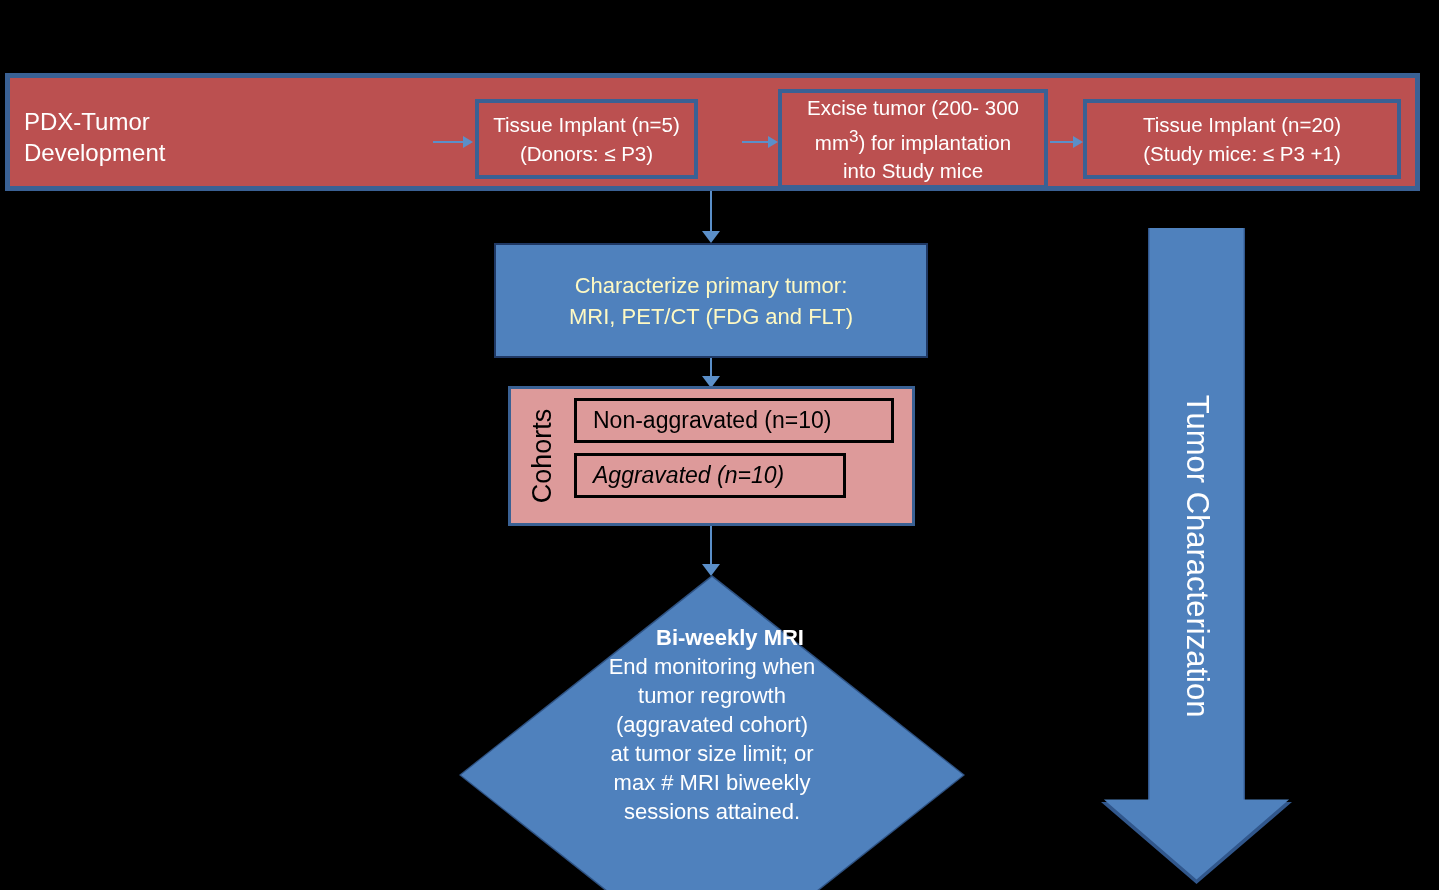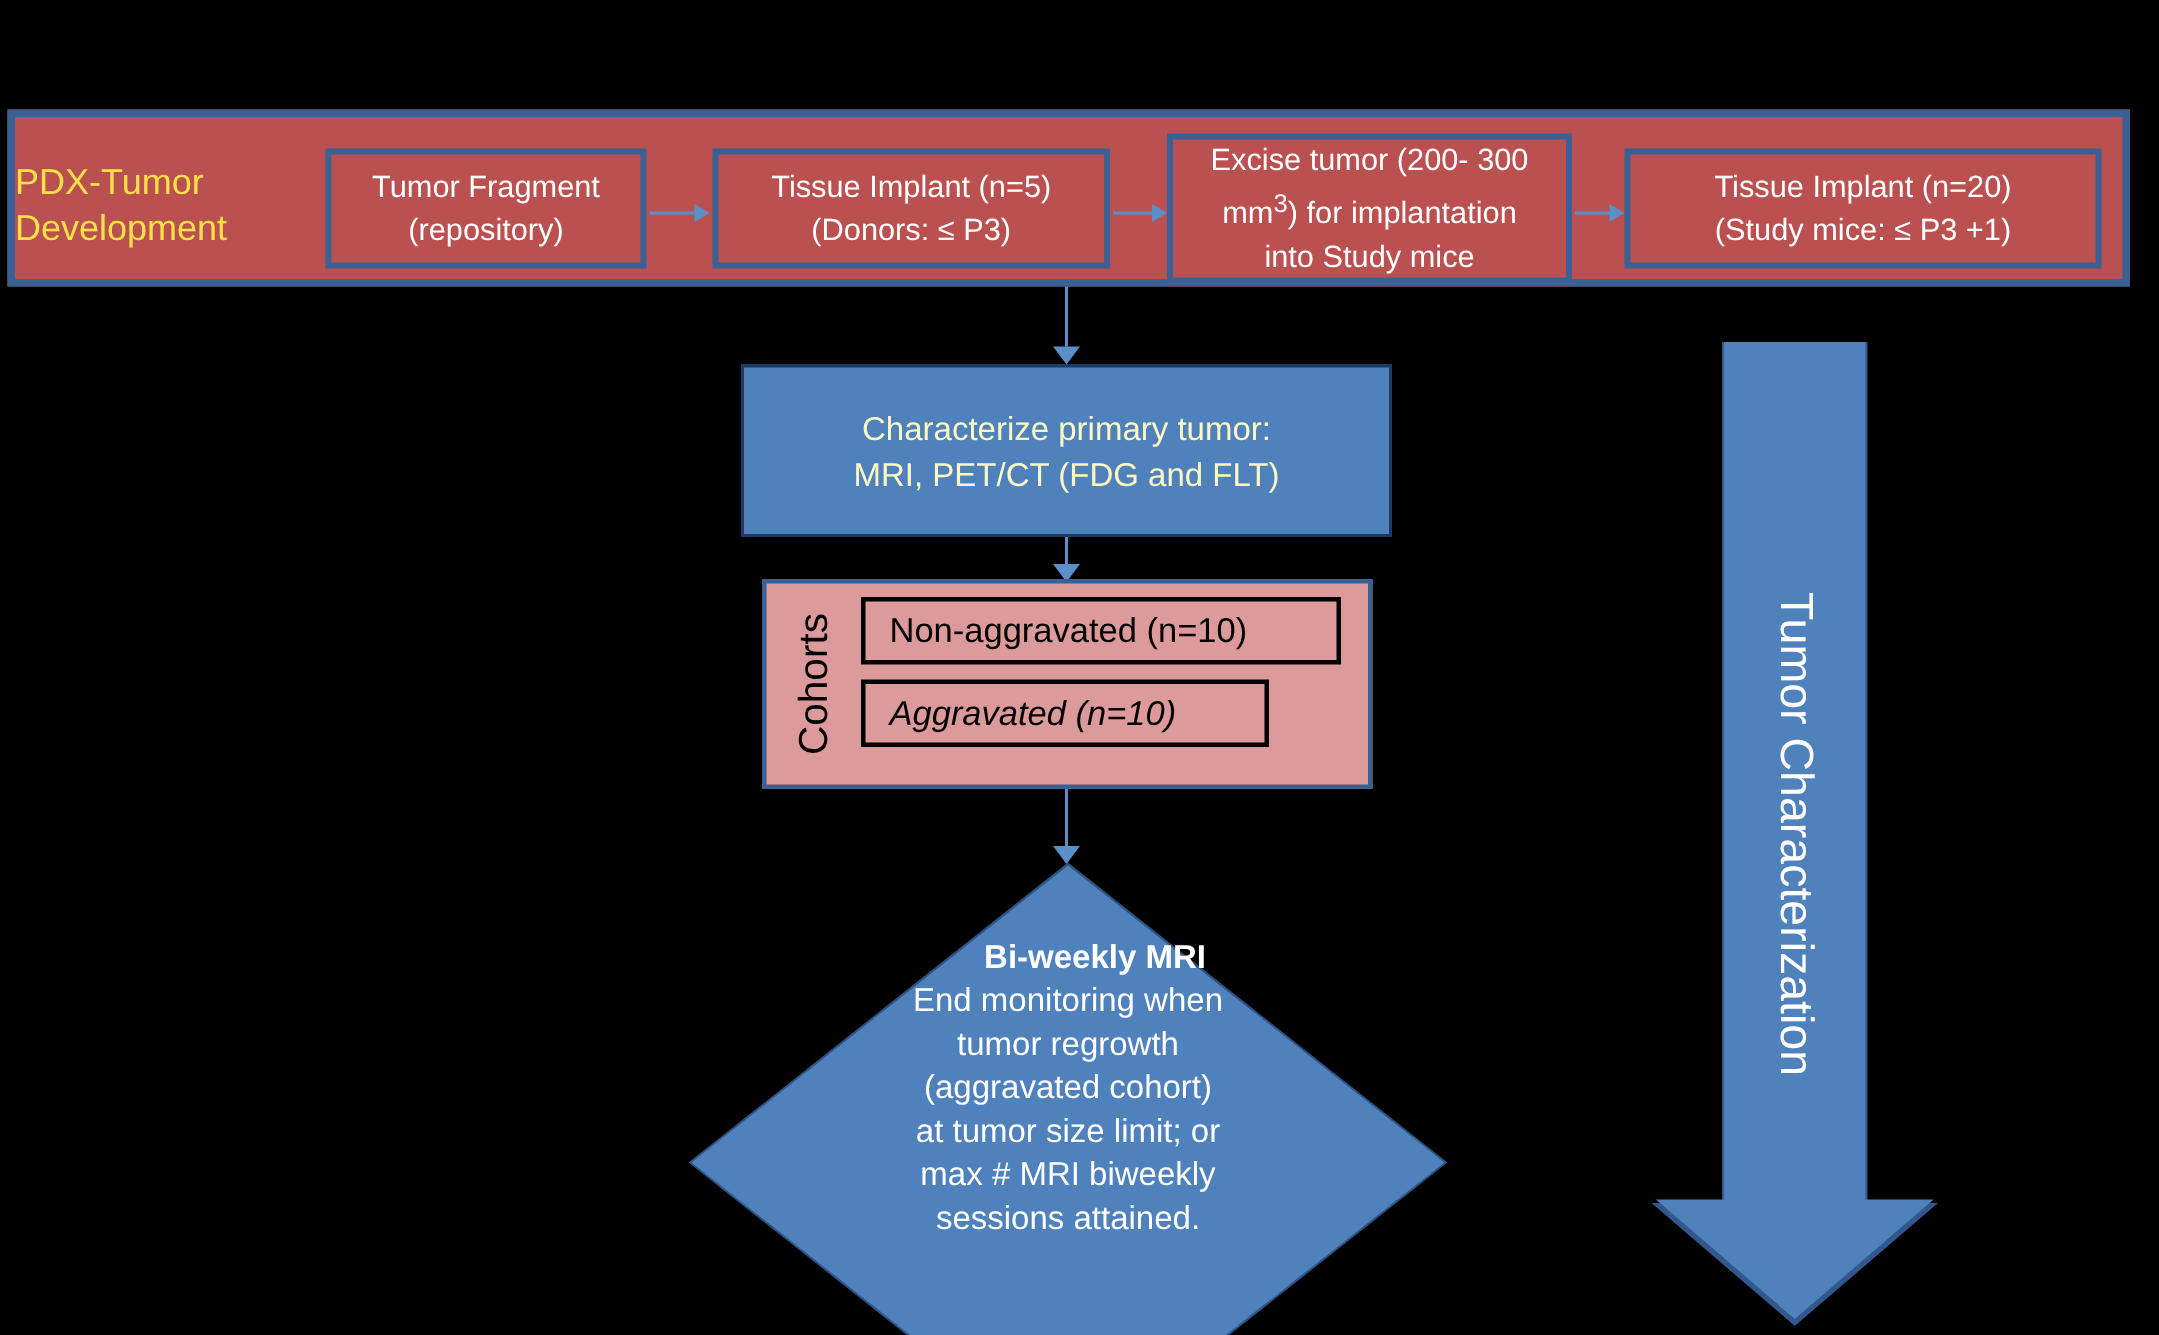--- a/index.html
+++ b/index.html
@@ -25,44 +25,44 @@
     left: 5px;
     top: 73px;
     width: 1415px;
     height: 118px;
     background: #BB5050;
     border: 5px solid #3A6194;
     box-sizing: border-box;
   }
   .banner-title {
     position: absolute;
-    left: 0;
+    left: 14px;
     top: 28px;
     width: 190px;
-    color: #fde047;
+    color: #ffffff;
     font-size: 24px;
     line-height: 31px;
     text-align: left;
   }
   .stage-box {
     position: absolute;
     background: #BB5050;
     border: 4px solid #3A6194;
     box-sizing: border-box;
     color: #FFFFFF;
     font-size: 20.5px;
     line-height: 29px;
     text-align: center;
     display: flex;
     align-items: center;
     justify-content: center;
     padding: 2px 6px;
   }
   .stage-1 { left: 207px; top: 21px; width: 214px; height: 80px; }
-  .stage-2 { left: 465px; top: 21px; width: 265px; height: 80px; }
+  .stage-2 { left: 465px; top: 21px; width: 223px; height: 80px; }
   .stage-3 { left: 768px; top: 11px; width: 270px; height: 100px; }
   .stage-4 { left: 1073px; top: 21px; width: 318px; height: 80px; }
 
   .h-arrow {
     position: absolute;
     height: 12px;
     top: 58px;
   }
   .h-arrow .shaft {
     position: absolute;
@@ -248,26 +248,20 @@
 </style>
 </head>
 <body>
 
 <div id="canvas">
 
   <div class="banner">
 
     <div class="banner-title">PDX-Tumor Development</div>
 
-    <div class="stage-box stage-1">
-      <div>
-        <span>Tumor Fragment</span><br>
-        <span>(repository)</span>
-      </div>
-    </div>
 
     <div class="h-arrow ha1">
       <div class="shaft"></div>
       <div class="head"></div>
     </div>
 
     <div class="stage-box stage-2">
       <div>
         <span>Tissue Implant (n=5)</span><br>
         <span>(Donors: ≤ P3)</span>

